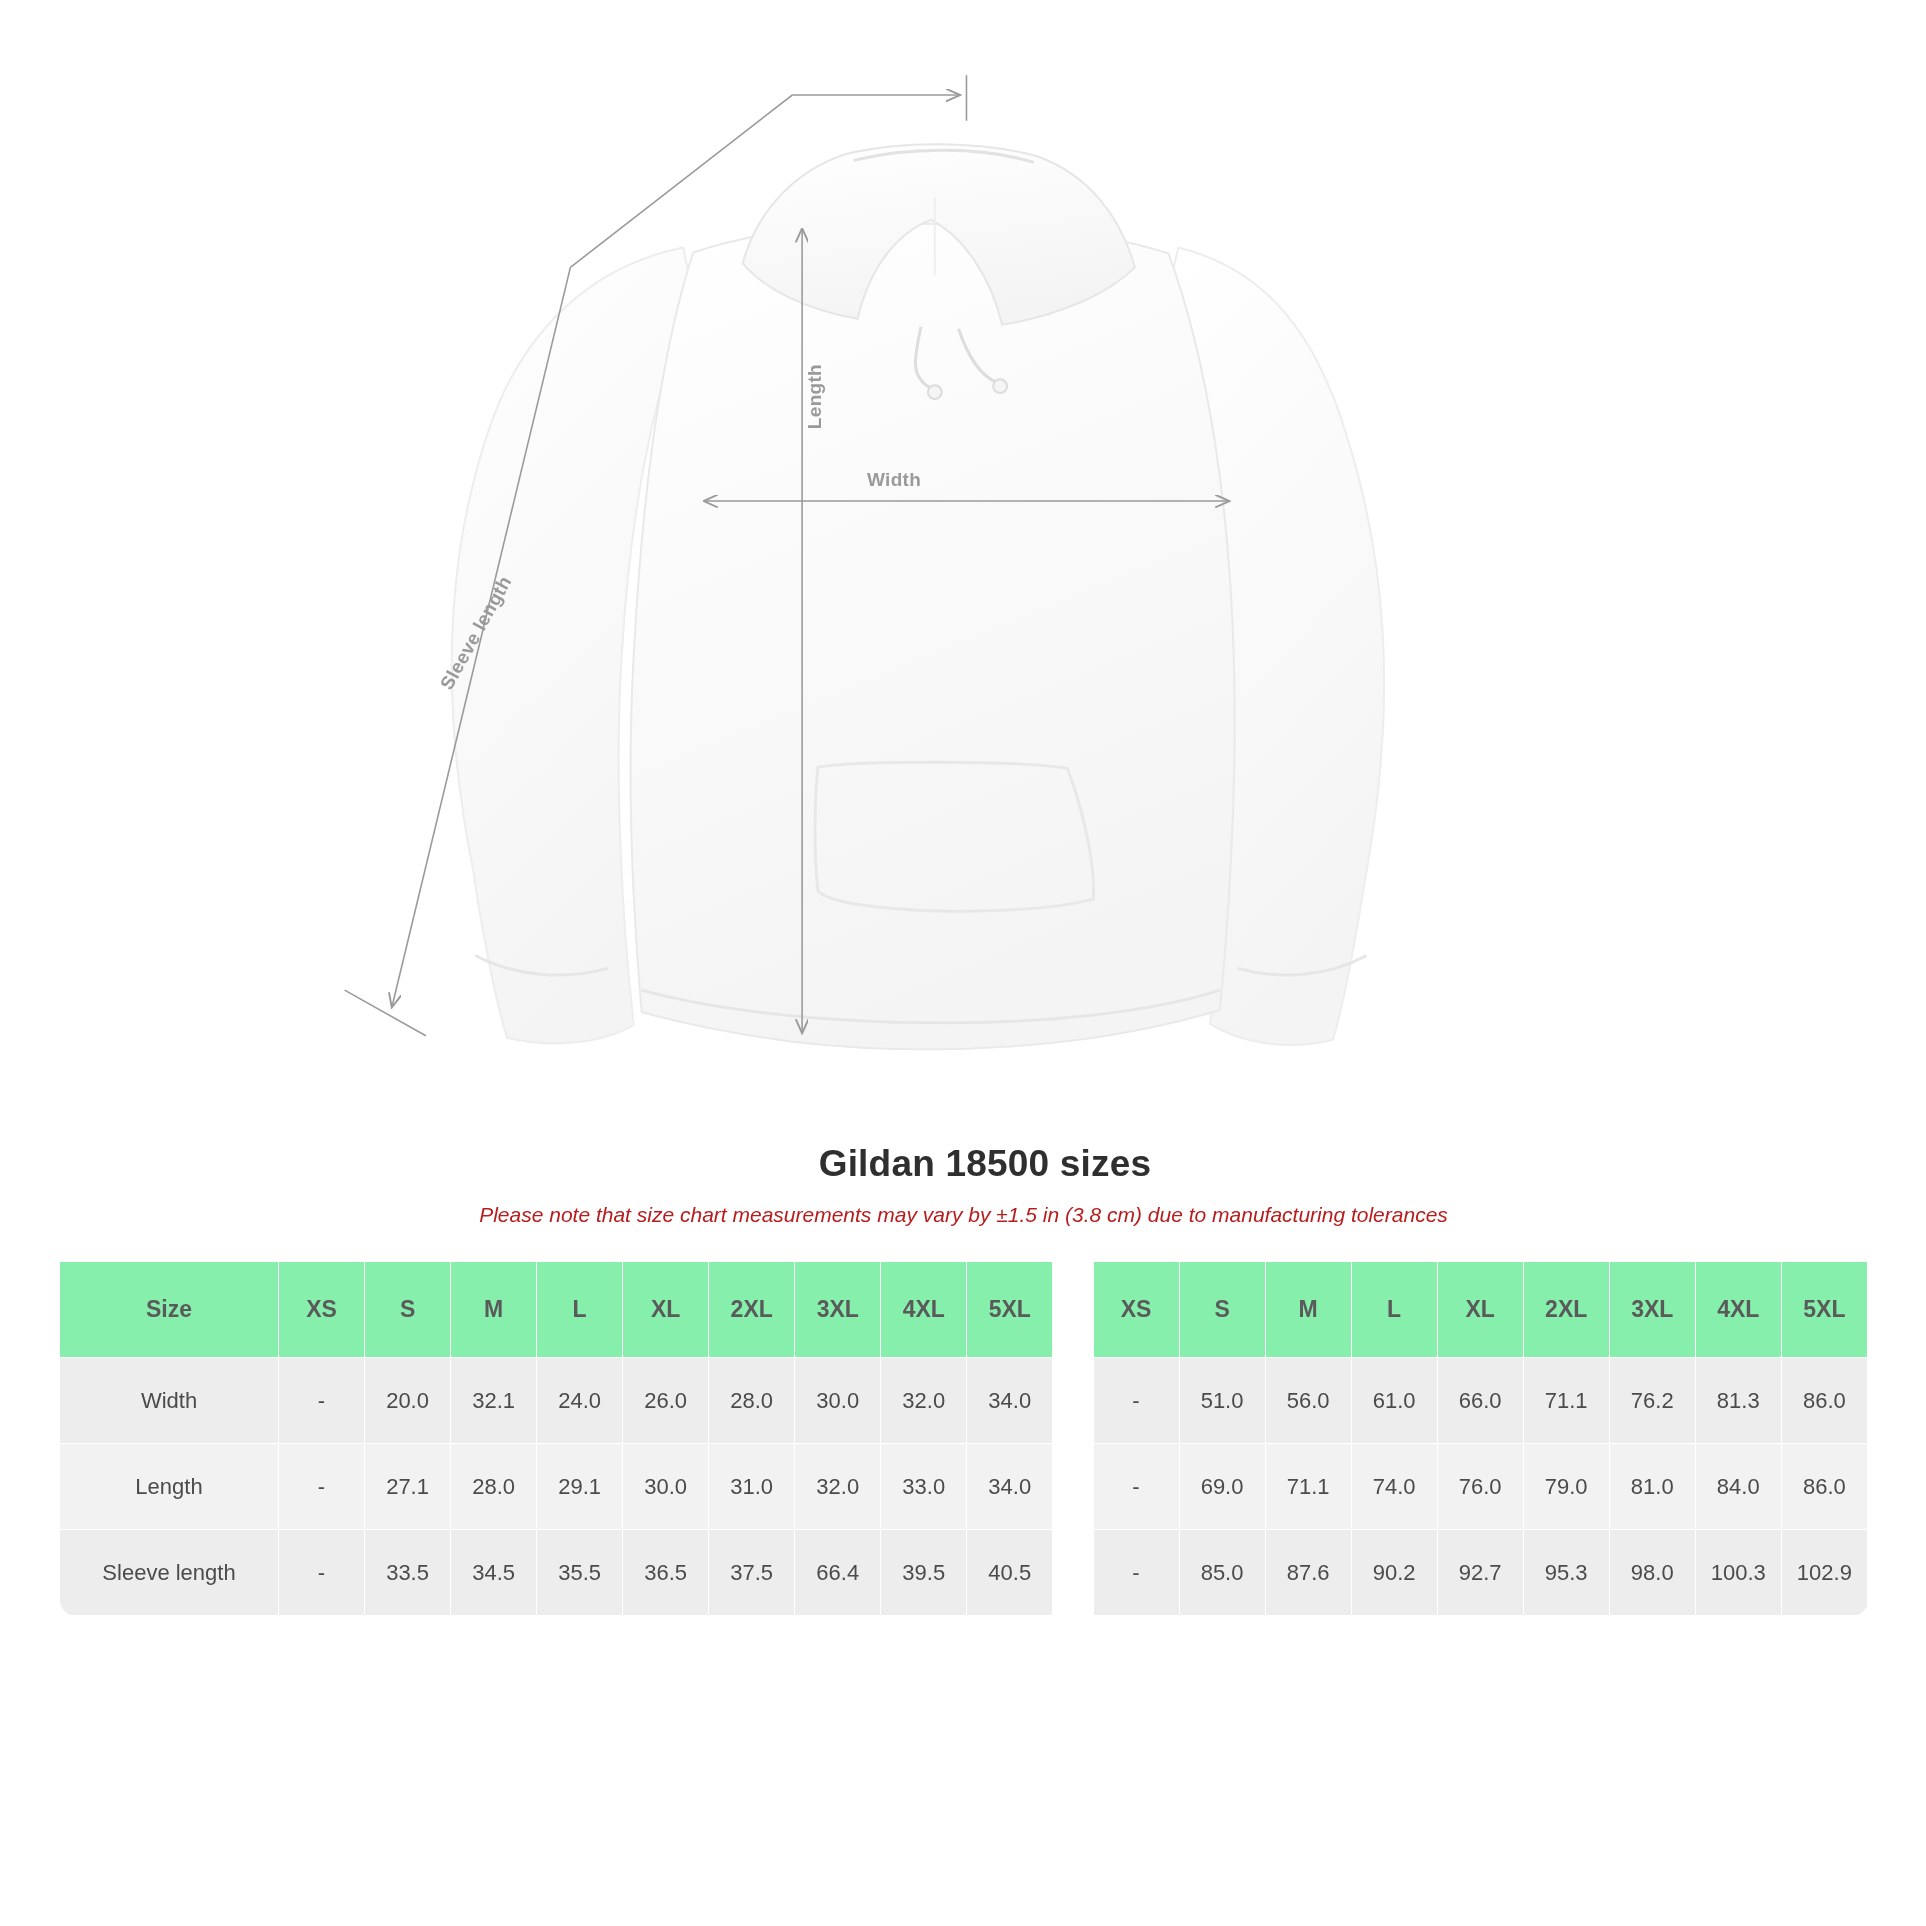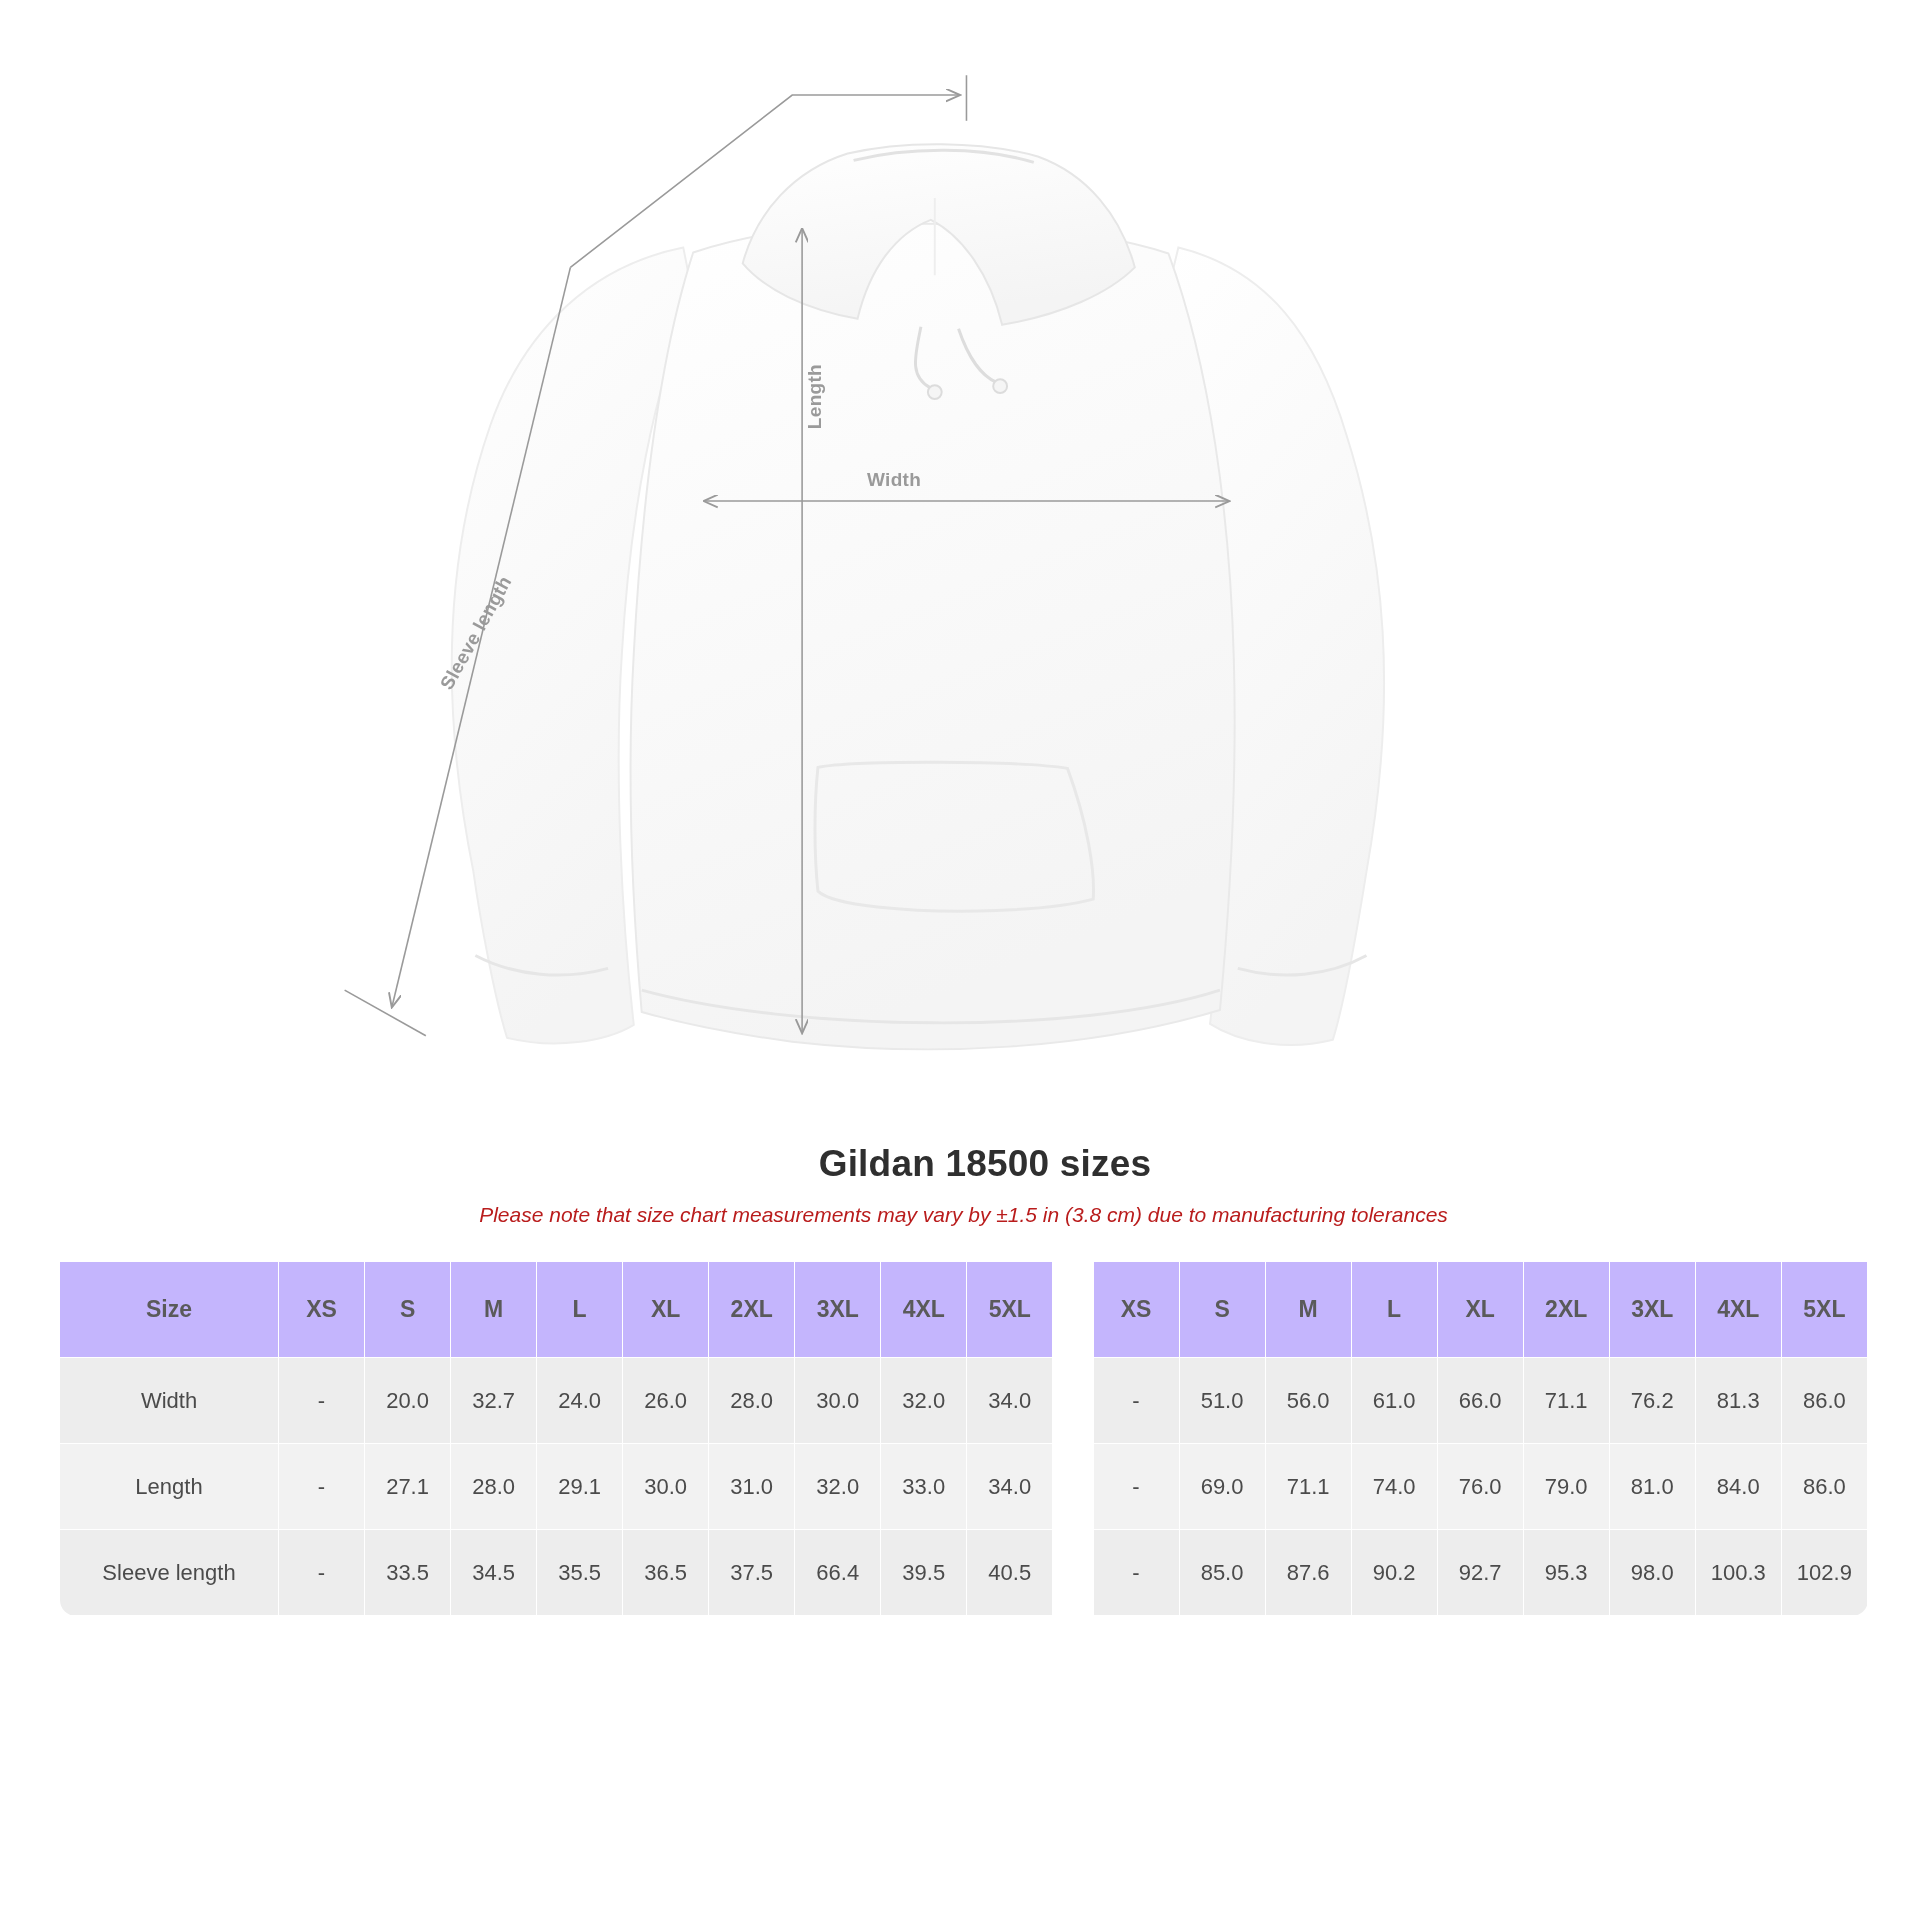--- a/index.html
+++ b/index.html
@@ -108,21 +108,21 @@
   .corner-cell {
     background: #eaeaea;
     border: none !important;
   }
   .gap-col {
     background: #ffffff !important;
     border-left: none !important;
     border-right: none !important;
   }
   tr.head-row td {
-    background: #c4b5fd;
+    background: #86efac;
     font-weight: bold;
     color: #5a5a5a;
     font-size: 23px;
     height: 95px;
   }
   td.row-label {
     font-weight: bold;
     color: #5a5a5a;
     font-size: 23px;
   }
@@ -247,21 +247,21 @@
             <td>XL</td>
             <td>2XL</td>
             <td>3XL</td>
             <td>4XL</td>
             <td>5XL</td>
           </tr>
           <tr class="alt">
             <td class="row-label">Width</td>
             <td>-</td>
             <td>20.0</td>
-            <td>32.7</td>
+            <td>32.1</td>
             <td>24.0</td>
             <td>26.0</td>
             <td>28.0</td>
             <td>30.0</td>
             <td>32.0</td>
             <td>34.0</td>
             <td class="gap-col"></td>
             <td>-</td>
             <td>51.0</td>
             <td>56.0</td>

